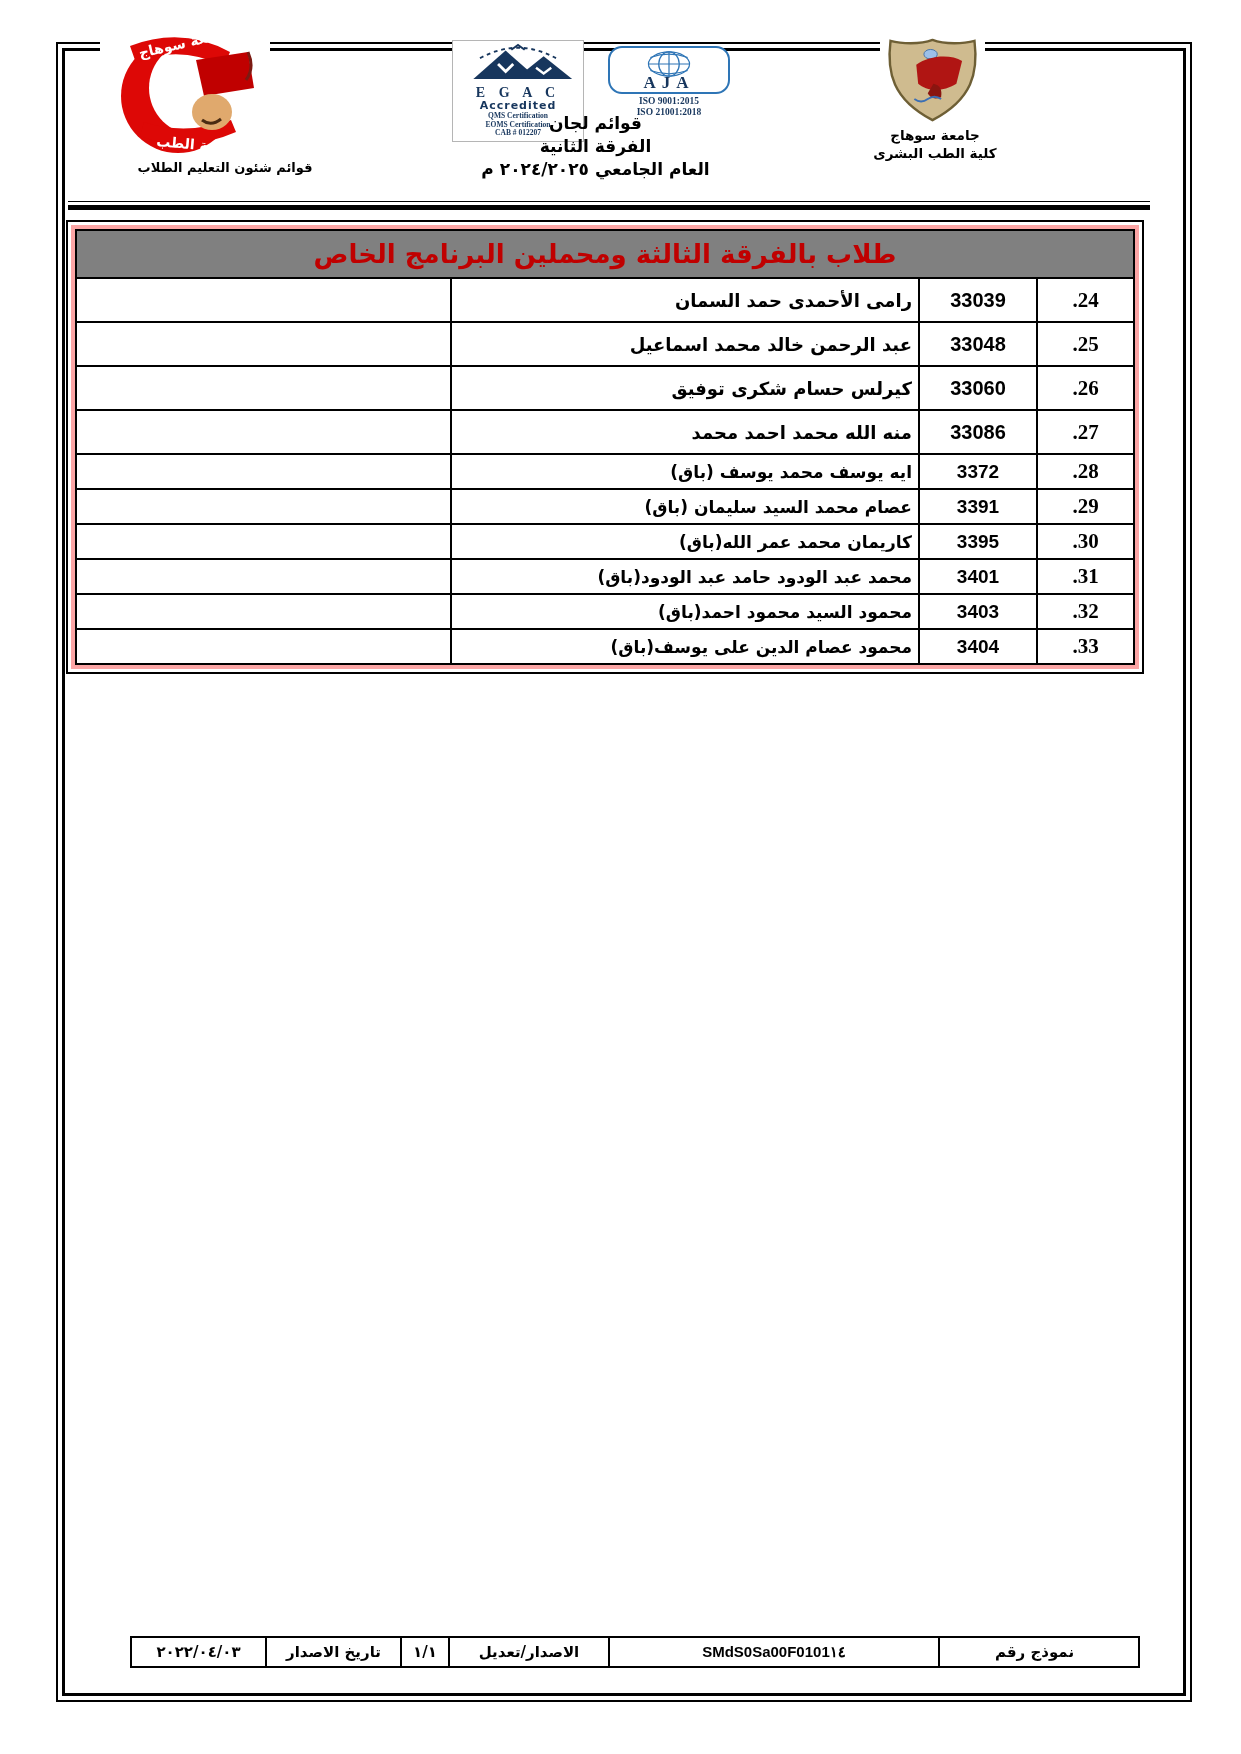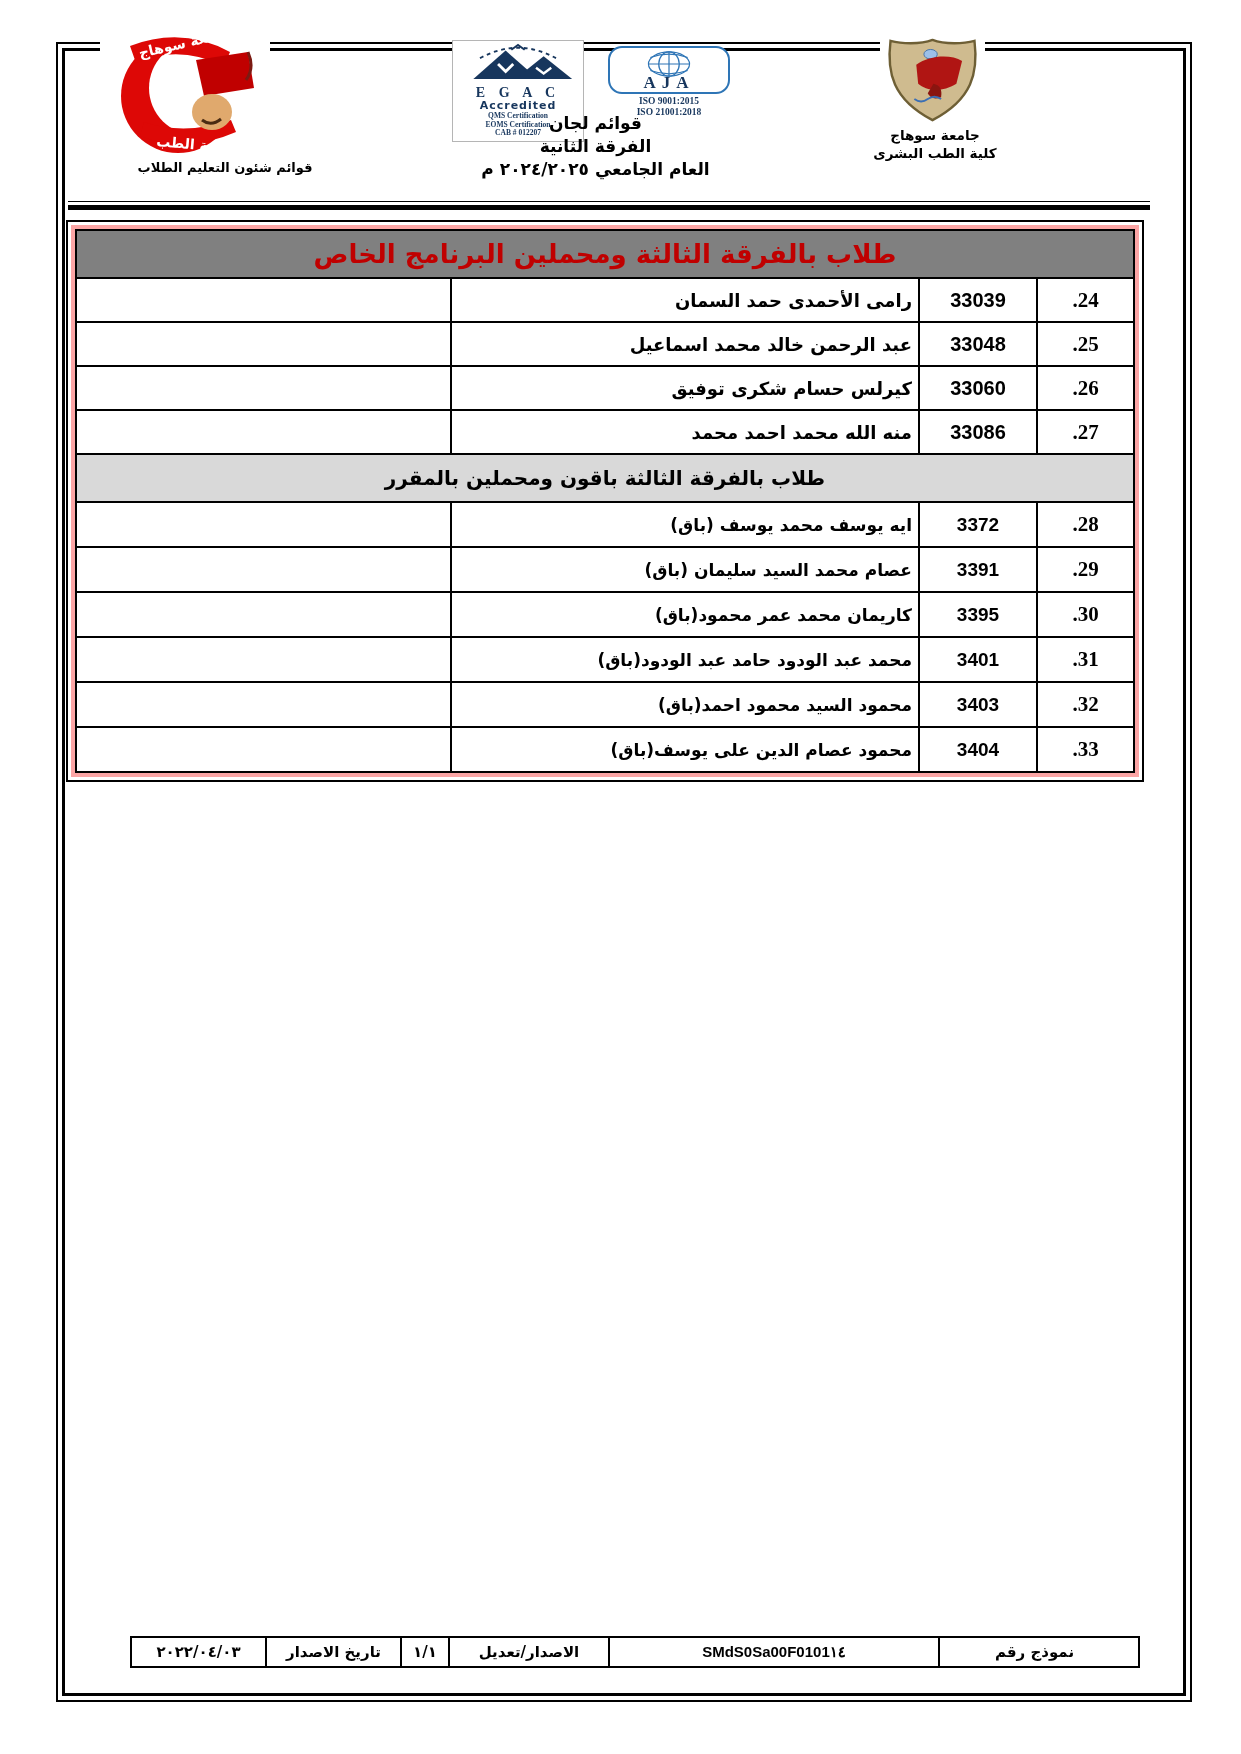--- a/index.html
+++ b/index.html
@@ -28,21 +28,21 @@
   .hr-thin{left:68px;top:201px;width:1082px;height:1px;background:#000;z-index:1;}
   .hr-thick{left:68px;top:205px;width:1082px;height:5px;background:#000;z-index:1;}
   
   #tbl-outer{left:66px;top:220px;width:1078px;border:2px solid #000;padding:3px;box-sizing:border-box;background:#fff;z-index:2;}
   #tbl-inner{border:4px solid #fca5a5;}
   table.main{width:100%;border-collapse:collapse;direction:rtl;table-layout:fixed;}
   table.main td{border:2px solid #000;box-sizing:border-box;overflow:hidden;}
   td.h1{height:48px;background:#808080;color:#c00000;text-align:center;font-weight:bold;font-size:26px;}
   td.h2{height:48px;background:#d9d9d9;color:#000;text-align:center;font-weight:bold;font-size:20px;}
   tr.s1 td{height:44px;}
-  tr.s2 td{height:45px;}
+  tr.s2 td{height:35px;}
   td.c-serial{text-align:center;font-family:"Liberation Serif",serif;font-weight:bold;font-size:21px;}
   td.c-id{text-align:center;font-family:"Liberation Sans",sans-serif;font-weight:bold;font-size:20px;}
   td.c-name{text-align:right;font-weight:bold;font-size:18px;padding-right:6px;}
   tr.s2 td.c-name{font-size:17px;}
   tr.s2 td.c-id{font-size:19px;}
   
   #footer-table{left:130px;top:1636px;width:1010px;z-index:2;}
   table.foot{width:100%;border-collapse:collapse;direction:rtl;table-layout:fixed;}
   table.foot td{border:2px solid #000;height:30px;box-sizing:border-box;font-weight:bold;font-size:15px;text-align:center;overflow:hidden;}
   td.f-label1{text-align:right;padding-right:10px;}
@@ -157,39 +157,36 @@
       <td class="c-id" dir="ltr">33060</td>
       <td class="c-name">كيرلس حسام شكرى توفيق</td>
       <td></td>
     </tr>
     <tr class="s1">
       <td class="c-serial" dir="ltr">.27</td>
       <td class="c-id" dir="ltr">33086</td>
       <td class="c-name">منه الله محمد احمد محمد</td>
       <td></td>
     </tr>
-    <tr>
-      <td class="h2" colspan="4">طلاب بالفرقة الثالثة باقون ومحملين بالمقرر</td>
-    </tr>
     <tr class="s2">
       <td class="c-serial" dir="ltr">.28</td>
       <td class="c-id" dir="ltr">3372</td>
       <td class="c-name">ايه يوسف محمد يوسف (باق)</td>
       <td></td>
     </tr>
     <tr class="s2">
       <td class="c-serial" dir="ltr">.29</td>
       <td class="c-id" dir="ltr">3391</td>
       <td class="c-name">عصام محمد السيد سليمان (باق)</td>
       <td></td>
     </tr>
     <tr class="s2">
       <td class="c-serial" dir="ltr">.30</td>
       <td class="c-id" dir="ltr">3395</td>
-      <td class="c-name">كاريمان محمد عمر محمود(باق)</td>
+      <td class="c-name">كاريمان محمد عمر الله(باق)</td>
       <td></td>
     </tr>
     <tr class="s2">
       <td class="c-serial" dir="ltr">.31</td>
       <td class="c-id" dir="ltr">3401</td>
       <td class="c-name">محمد عبد الودود حامد عبد الودود(باق)</td>
       <td></td>
     </tr>
     <tr class="s2">
       <td class="c-serial" dir="ltr">.32</td>

